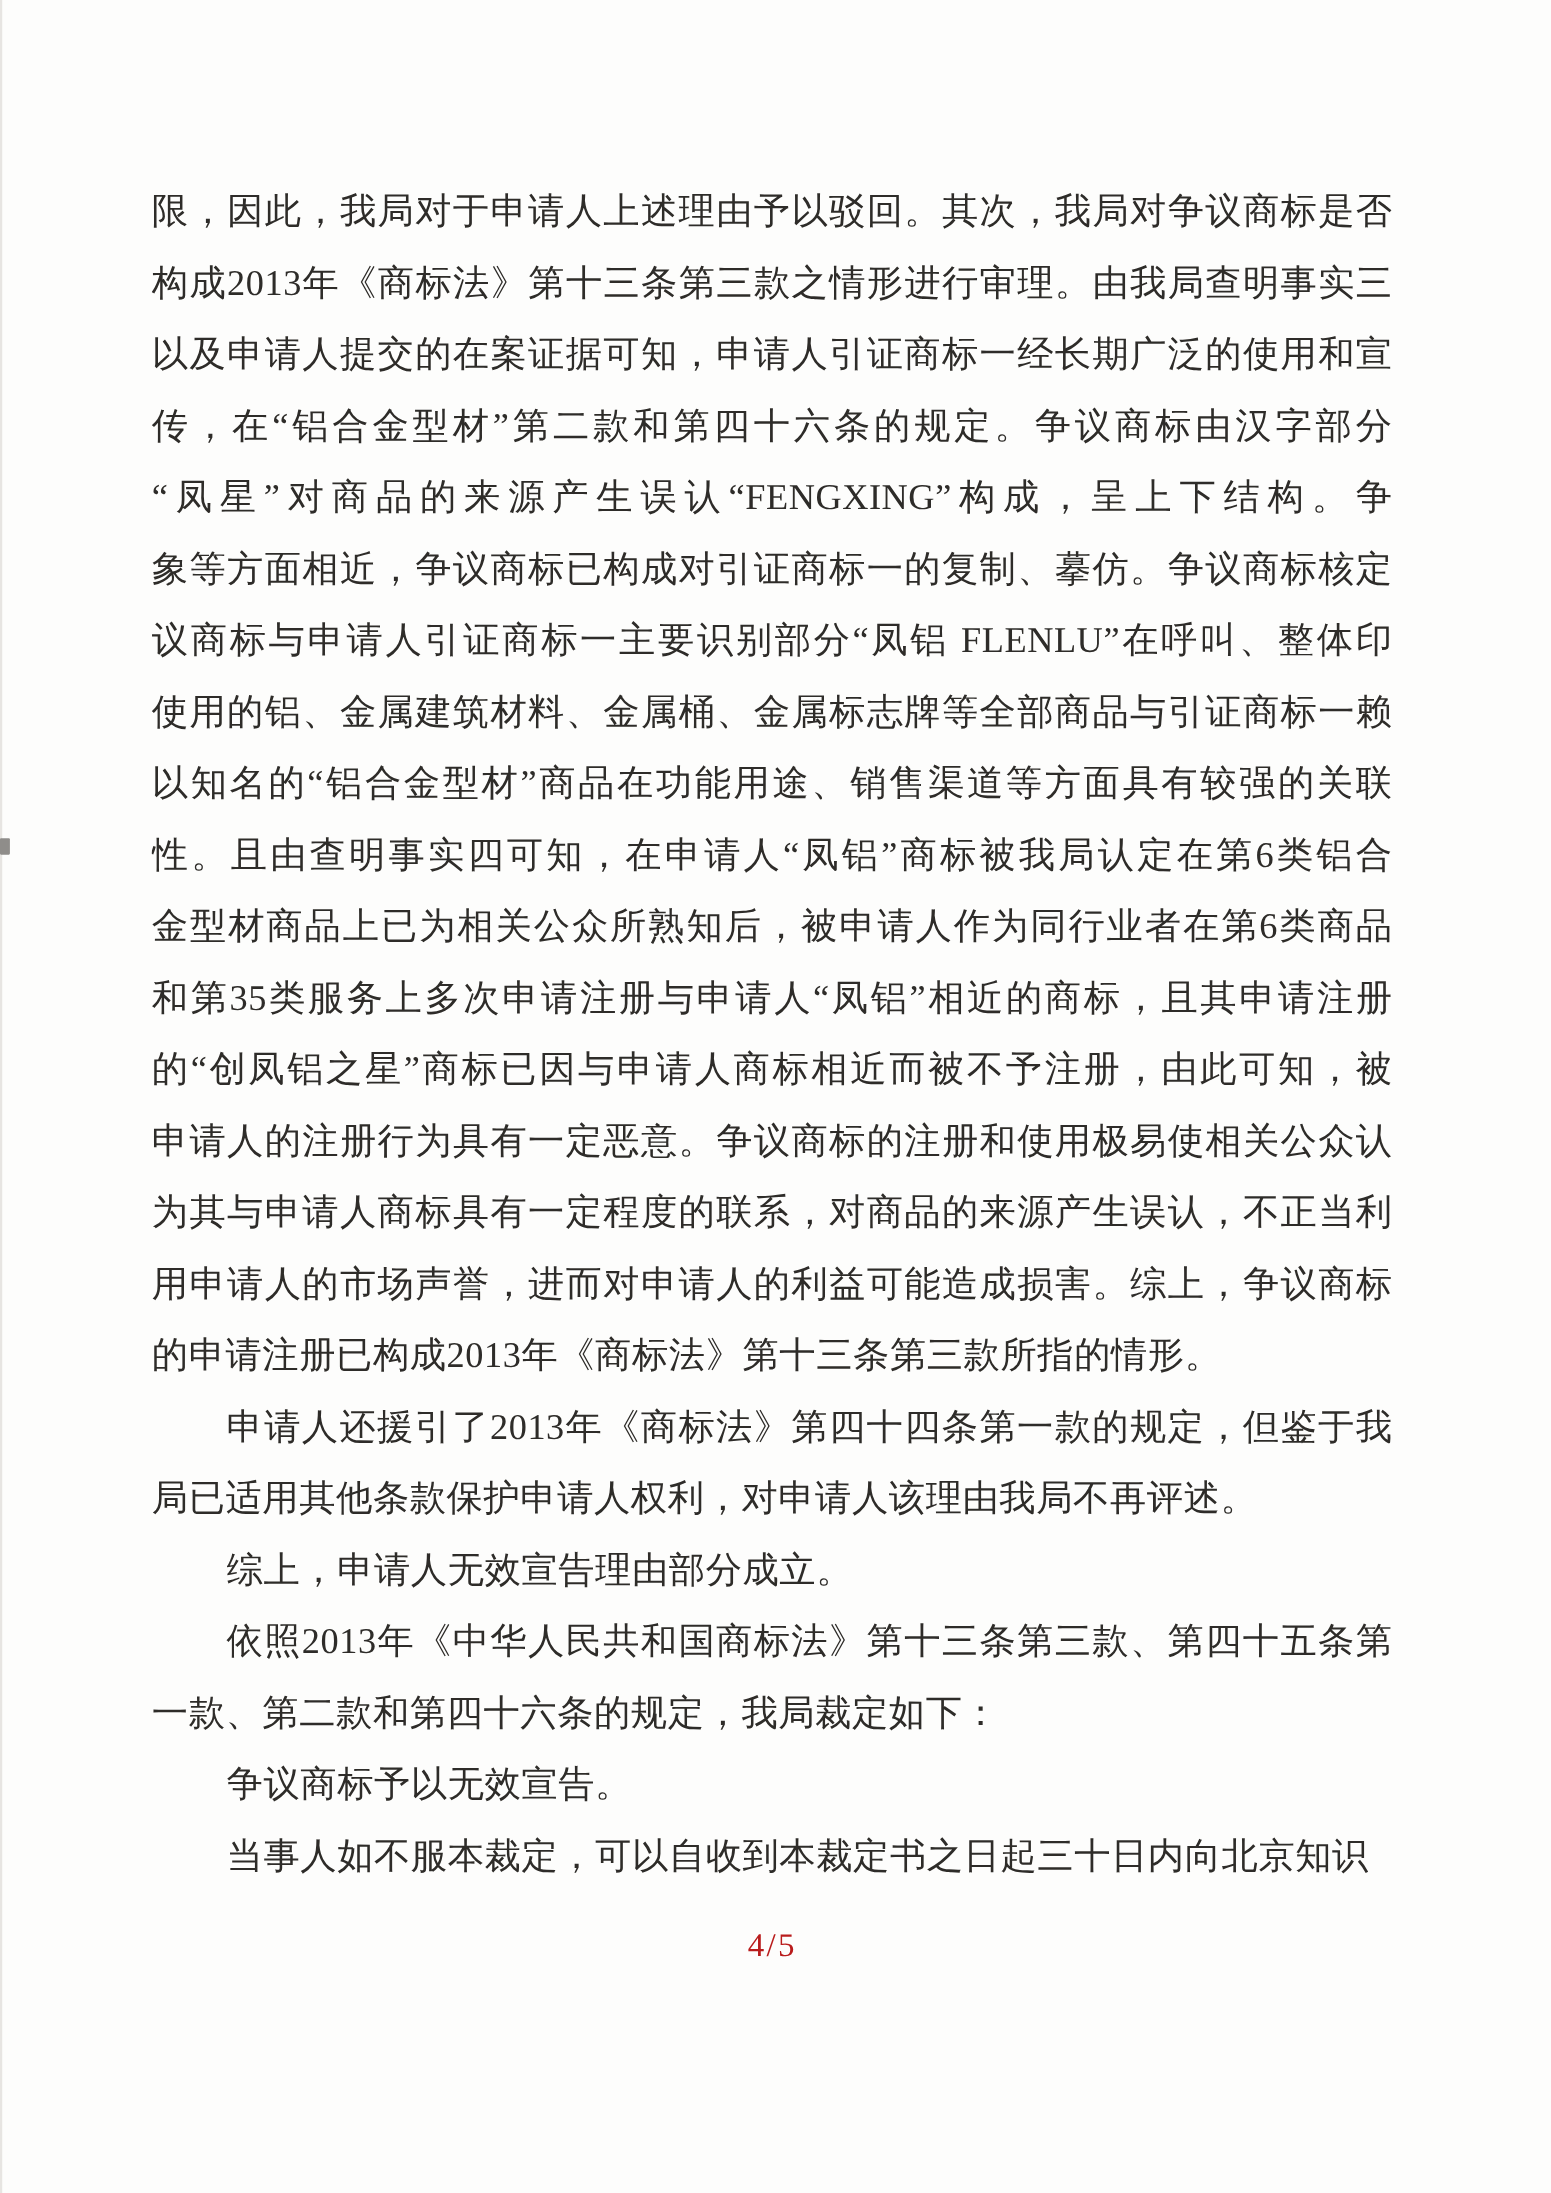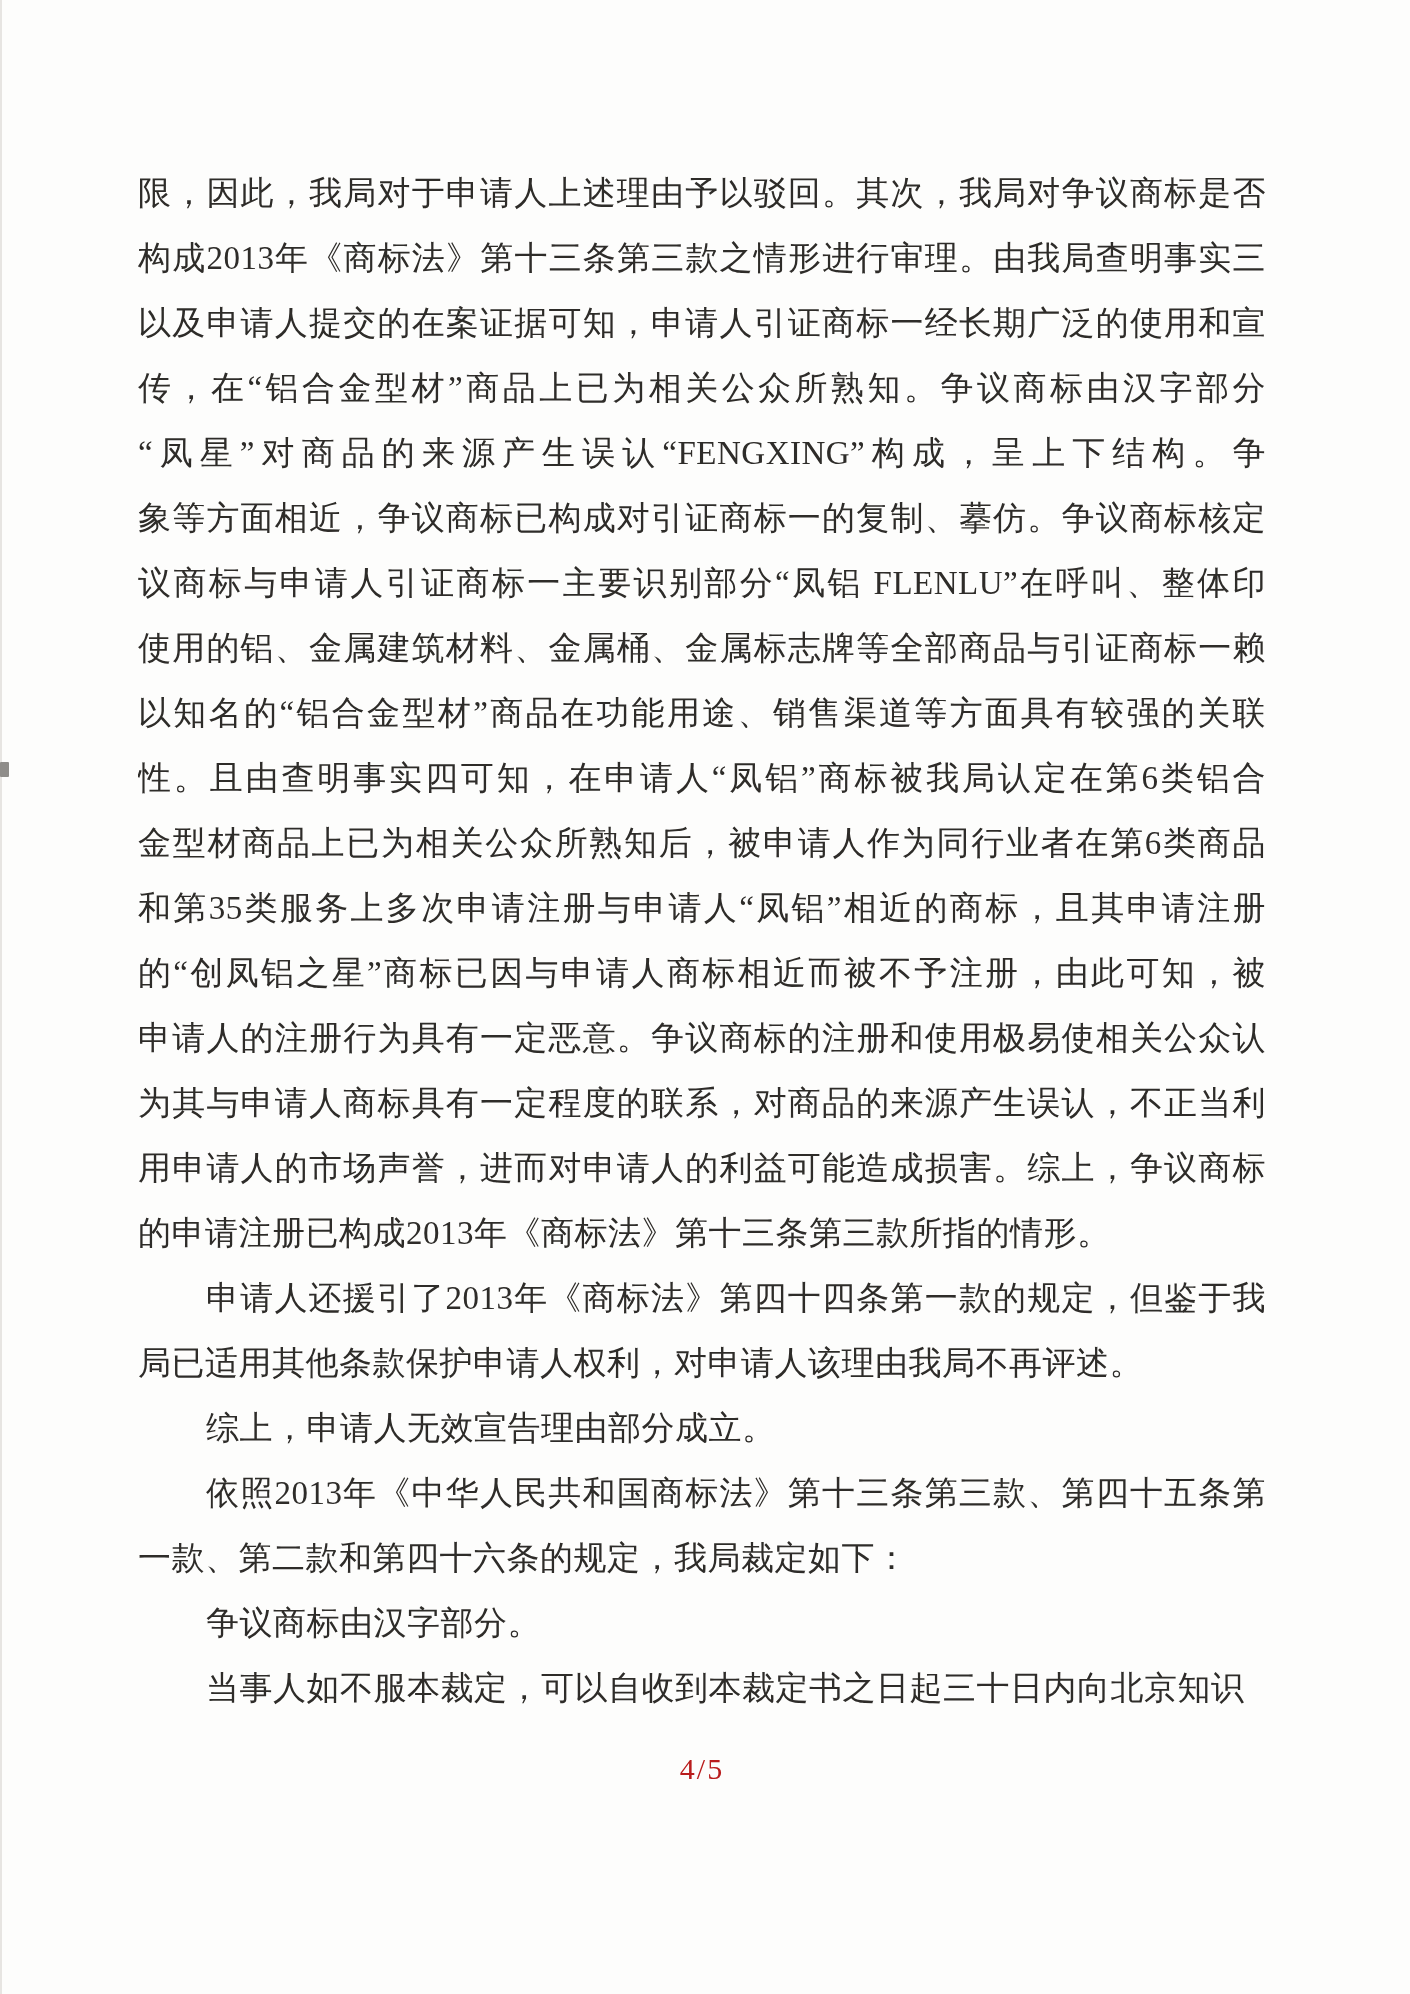--- a/index.html
+++ b/index.html
@@ -57,37 +57,37 @@
 <body>
 
 <div class="page">
   <div class="edge-shadow"></div>
   <div class="edge-speck"></div>
 
   <div class="text-block">
       <div class="line full">限，因此，我局对于申请人上述理由予以驳回。其次，我局对争议商标是否</div>
       <div class="line full">构成2013年《商标法》第十三条第三款之情形进行审理。由我局查明事实三</div>
       <div class="line full">以及申请人提交的在案证据可知，申请人引证商标一经长期广泛的使用和宣</div>
-      <div class="line full">传，在“铝合金型材”商品上已为相关公众所熟知。争议商标由汉字部分</div>
+      <div class="line full">传，在“铝合金型材”第二款和第四十六条的规定。争议商标由汉字部分</div>
       <div class="line full">“凤星”对商品的来源产生误认“FENGXING”构成，呈上下结构。争</div>
       <div class="line full">象等方面相近，争议商标已构成对引证商标一的复制、摹仿。争议商标核定</div>
       <div class="line full">议商标与申请人引证商标一主要识别部分“凤铝 FLENLU”在呼叫、整体印</div>
       <div class="line full">使用的铝、金属建筑材料、金属桶、金属标志牌等全部商品与引证商标一赖</div>
       <div class="line full">以知名的“铝合金型材”商品在功能用途、销售渠道等方面具有较强的关联</div>
       <div class="line full">性。且由查明事实四可知，在申请人“凤铝”商标被我局认定在第6类铝合</div>
       <div class="line full">金型材商品上已为相关公众所熟知后，被申请人作为同行业者在第6类商品</div>
       <div class="line full">和第35类服务上多次申请注册与申请人“凤铝”相近的商标，且其申请注册</div>
       <div class="line full">的“创凤铝之星”商标已因与申请人商标相近而被不予注册，由此可知，被</div>
       <div class="line full">申请人的注册行为具有一定恶意。争议商标的注册和使用极易使相关公众认</div>
       <div class="line full">为其与申请人商标具有一定程度的联系，对商品的来源产生误认，不正当利</div>
       <div class="line full">用申请人的市场声誉，进而对申请人的利益可能造成损害。综上，争议商标</div>
       <div class="line">的申请注册已构成2013年《商标法》第十三条第三款所指的情形。</div>
       <div class="line full ind">申请人还援引了2013年《商标法》第四十四条第一款的规定，但鉴于我</div>
       <div class="line">局已适用其他条款保护申请人权利，对申请人该理由我局不再评述。</div>
       <div class="line ind">综上，申请人无效宣告理由部分成立。</div>
       <div class="line full ind">依照2013年《中华人民共和国商标法》第十三条第三款、第四十五条第</div>
       <div class="line">一款、第二款和第四十六条的规定，我局裁定如下：</div>
-      <div class="line ind">争议商标由汉字部分。</div>
+      <div class="line ind">争议商标予以无效宣告。</div>
       <div class="line ind">当事人如不服本裁定，可以自收到本裁定书之日起三十日内向北京知识</div>
     </div>
 
   <div class="footer">4/5</div>
 </div>
 
 </body></html>

